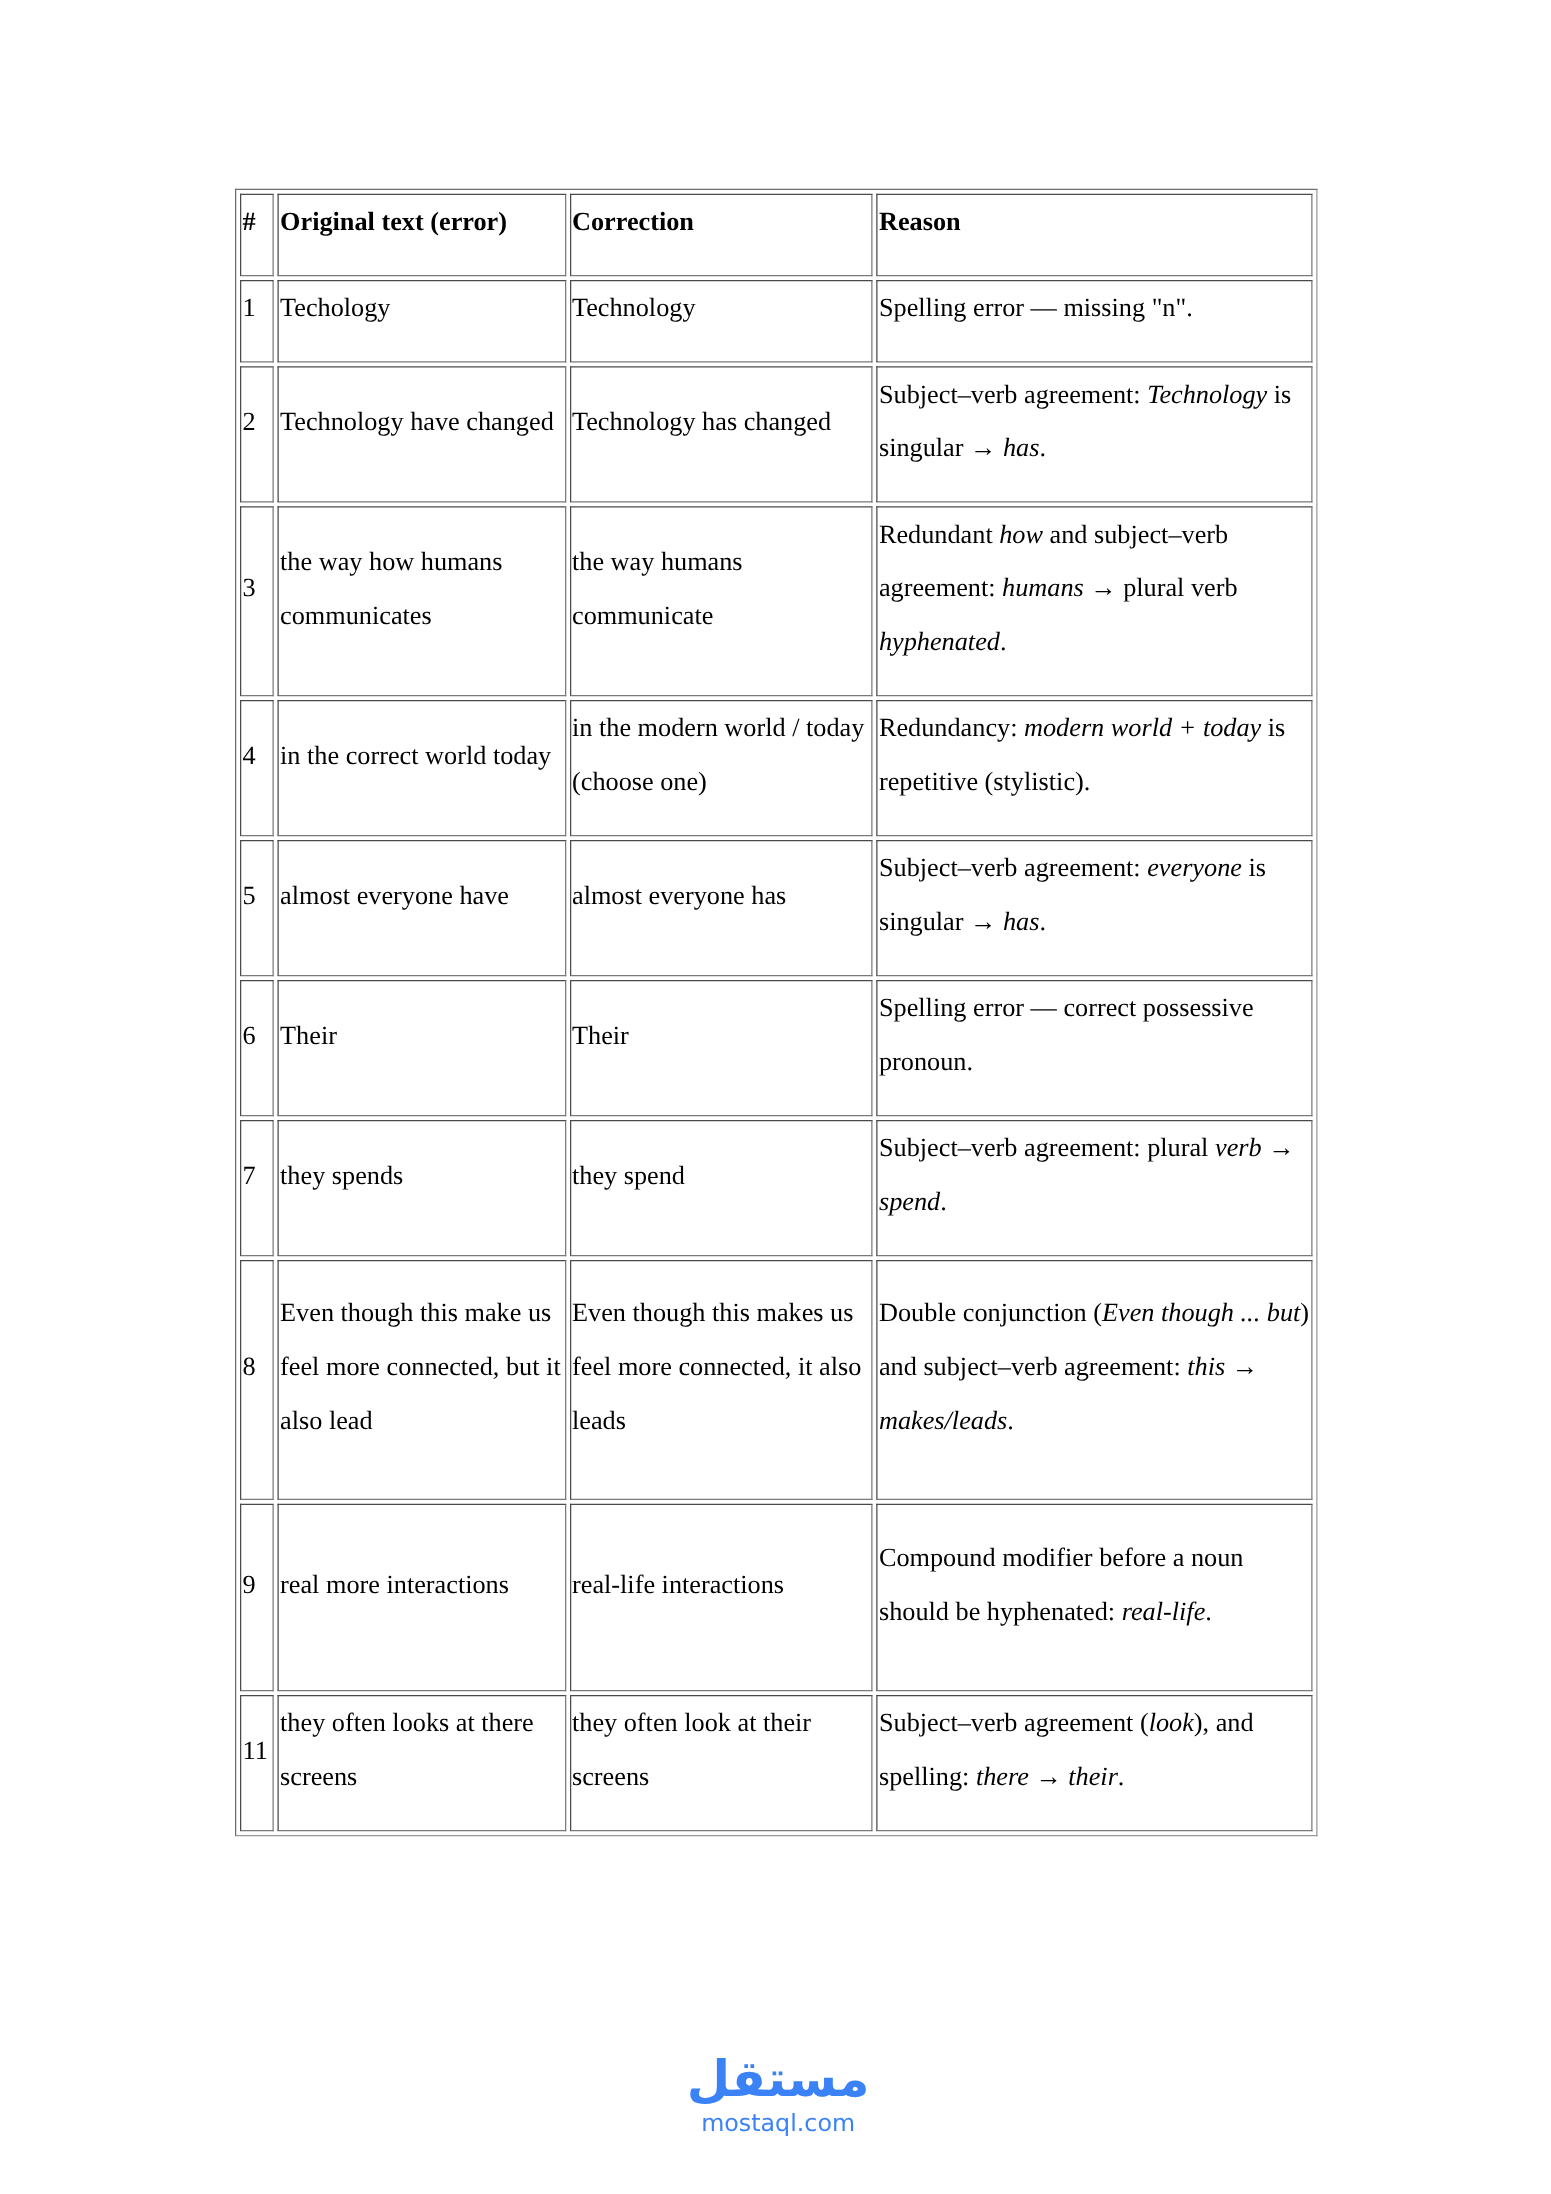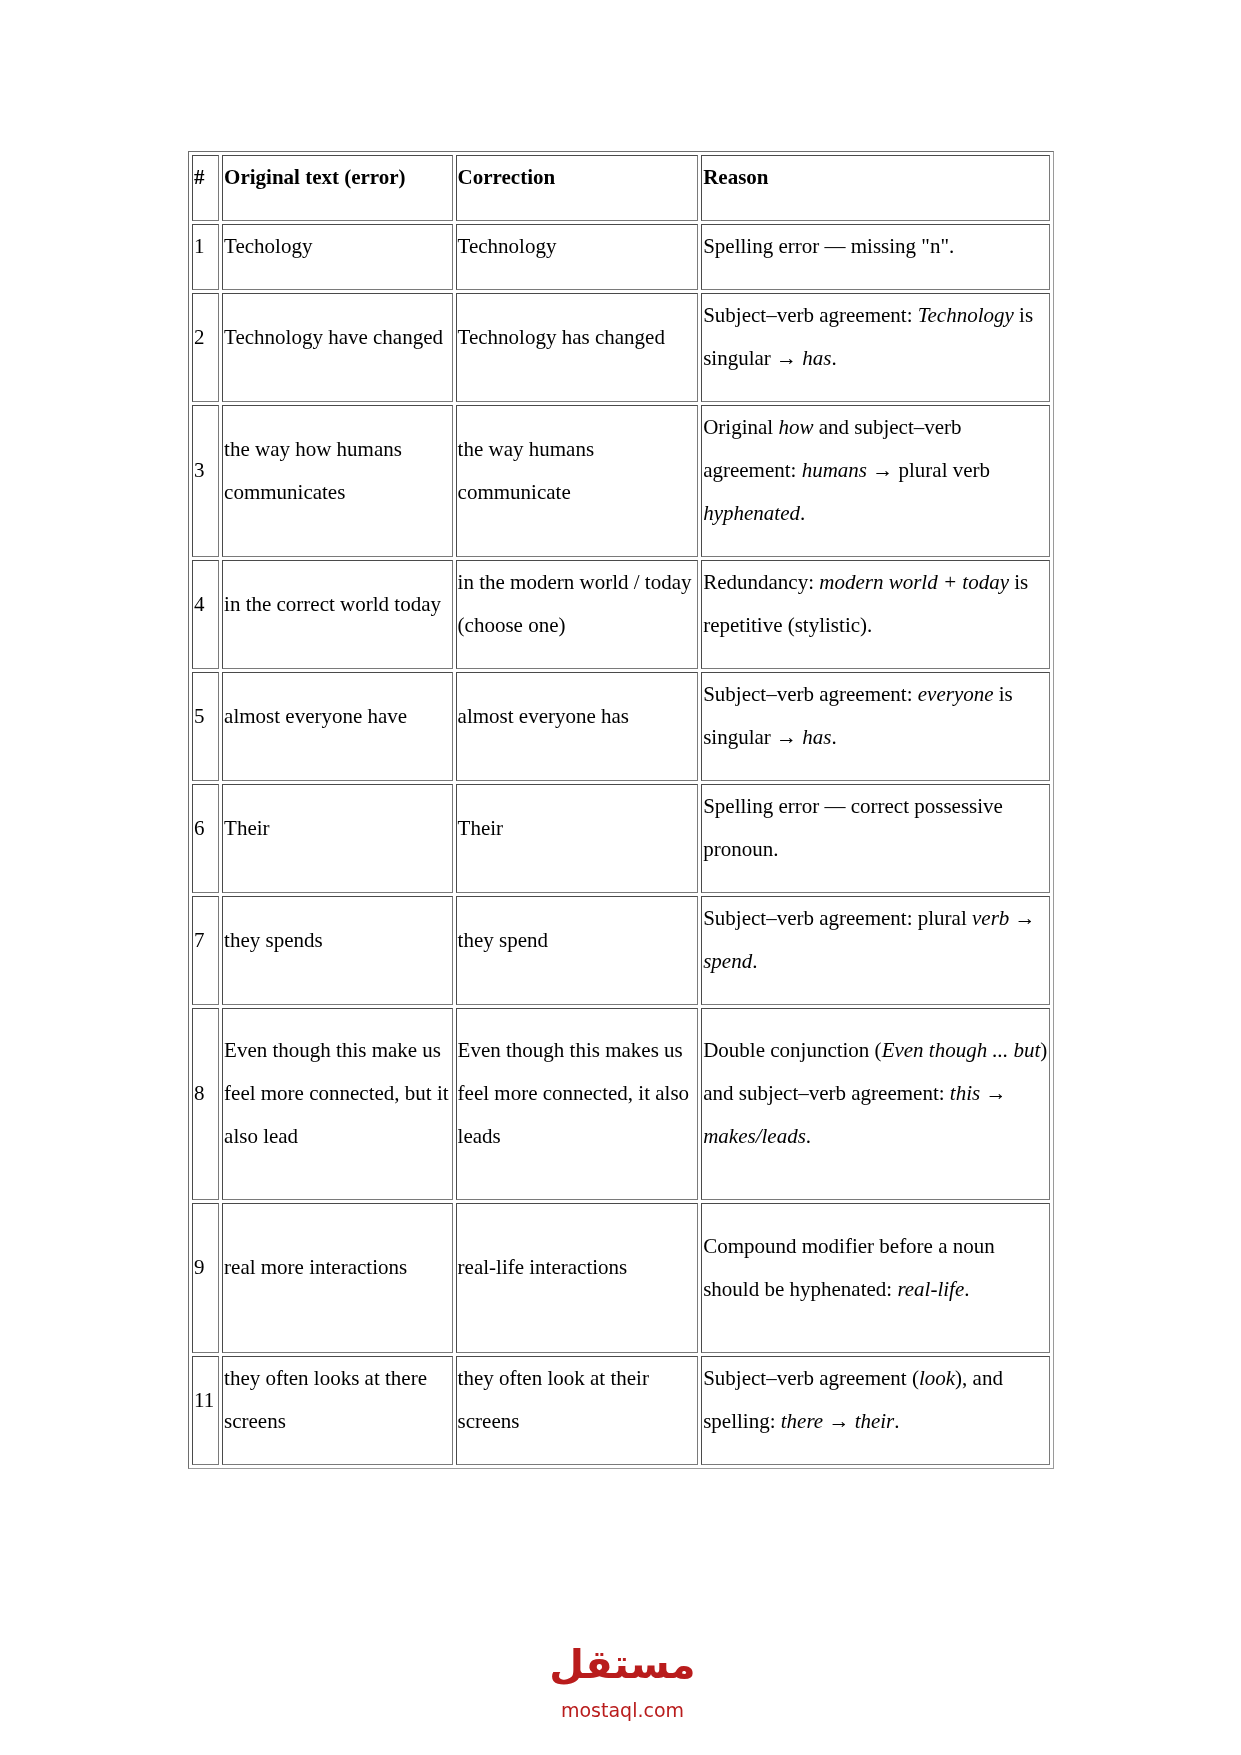--- a/index.html
+++ b/index.html
@@ -33,23 +33,23 @@
   tr.r-1 { height: 64px; }
   tr.r-2 { height: 105px; }
   tr.r-3 { height: 150px; }
   tr.r-4, tr.r-5, tr.r-6, tr.r-7 { height: 106px; }
   tr.r-8 { height: 192px; }
   tr.r-9 { height: 150px; }
   tr.r-10 { height: 106px; }
   tr.r-11 { height: 108px; }
   .num { padding-left: 2px; }
   em { font-style: italic; }
-  .watermark { position: absolute; left: 540px; top: 1642px; width: 165px; text-align: center; color: #b91c1c; }
+  .watermark { position: absolute; left: 540px; top: 1642px; width: 165px; text-align: center; color: #3b82f6; }
   .wm-ar { font-family: "DejaVu Sans", sans-serif; font-weight: bold; font-size: 40px; line-height: 44px; direction: rtl; }
-  .wm-en { font-family: "DejaVu Sans", sans-serif; font-size: 19px; line-height: 22px; margin-top: 13px; text-align: center; }
+  .wm-en { font-family: "DejaVu Sans", sans-serif; font-size: 19px; line-height: 22px; margin-top: 2px; text-align: center; }
 </style>
 </head>
 <body>
 
 <div class="tbl-wrap">
   <table class="doc">
     <colgroup>
         <col class="c0">
         <col class="c1">
         <col class="c2">
@@ -104,21 +104,21 @@
           <td class="num">
             <p class="cell-p">3</p>
           </td>
           <td>
             <p class="cell-p">the way how humans communicates</p>
           </td>
           <td>
             <p class="cell-p">the way humans communicate</p>
           </td>
           <td>
-            <p class="cell-p"><span>Original </span><em>how</em><span> and subject–verb agreement: </span><em>humans</em><span> → plural verb </span><em>hyphenated</em><span>.</span></p>
+            <p class="cell-p"><span>Redundant </span><em>how</em><span> and subject–verb agreement: </span><em>humans</em><span> → plural verb </span><em>hyphenated</em><span>.</span></p>
           </td>
         </tr>
         <tr class="r-4">
           <td class="num">
             <p class="cell-p">4</p>
           </td>
           <td>
             <p class="cell-p">in the correct world today</p>
           </td>
           <td>

